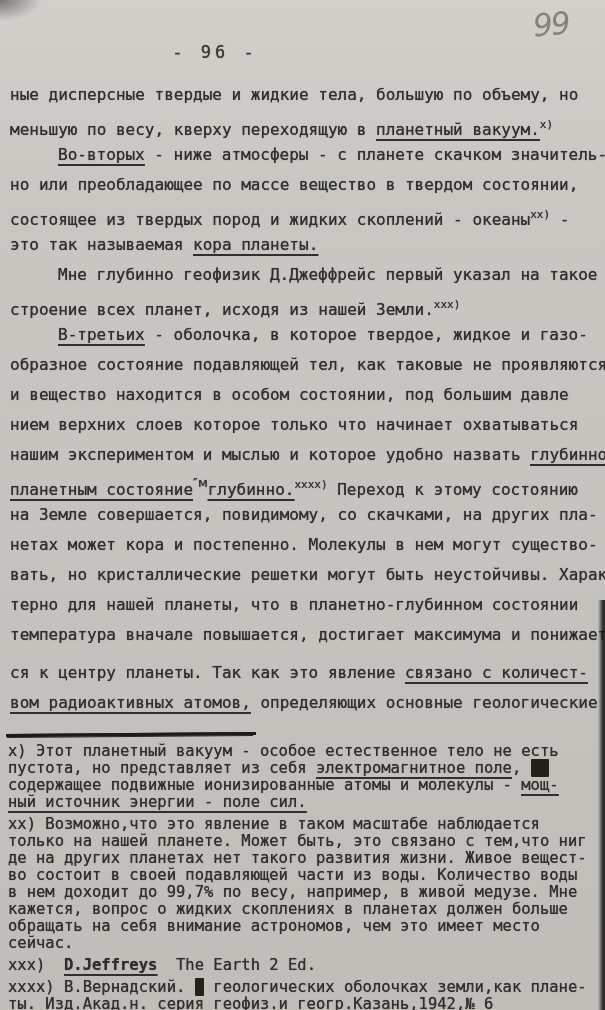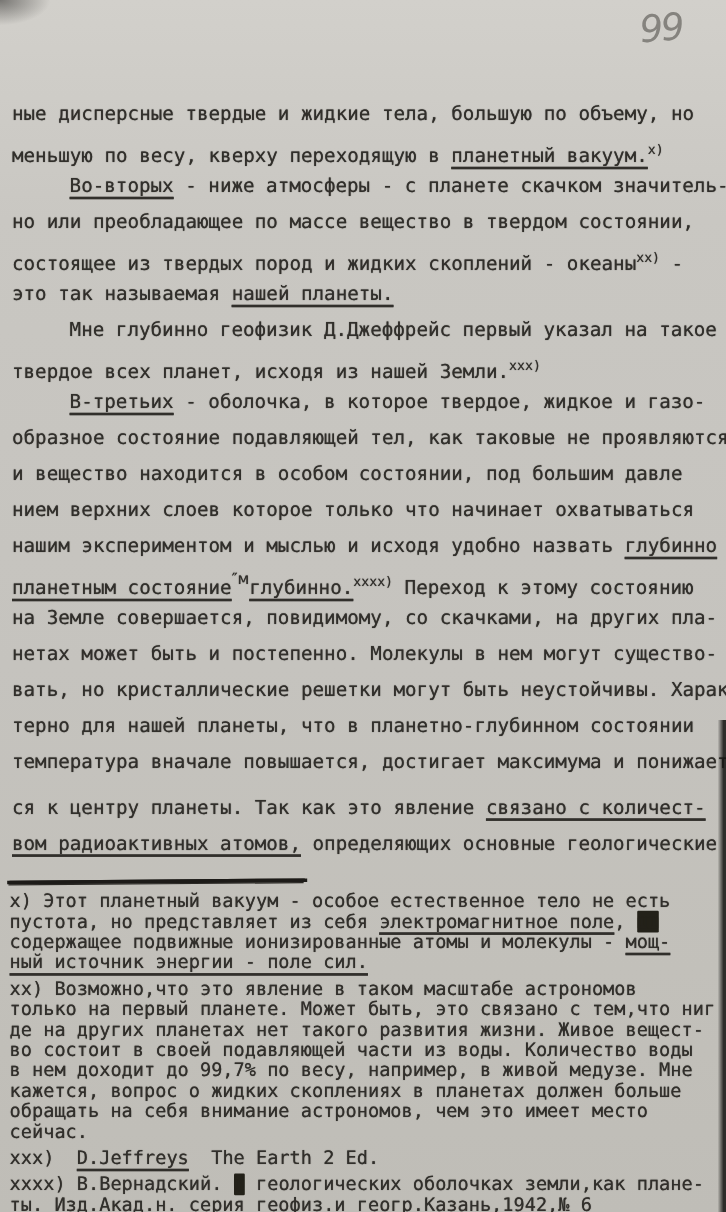--- a/index.html
+++ b/index.html
@@ -34,72 +34,73 @@
   .b-line{
     height:30px;line-height:30px;font-size:16px;white-space:pre;
     text-shadow:0 0 .8px rgba(40,38,34,.85);
   }
   .b-line.indent{padding-left:48px;}
   .b-line.gap{margin-top:8px;}
   .u{text-decoration:underline;text-underline-offset:4px;text-decoration-thickness:1.5px;text-align:center;}
   .sup{font-size:11px;vertical-align:7px;letter-spacing:0;}
   .ins{display:inline-block;transform:translateY(-8px);font-size:13px;font-family:"DejaVu Sans",sans-serif;}
   .blot{background:#232119;color:#232119;border-radius:1px;text-decoration-color:#232119;}
-  .b{font-weight:normal;}
+  .b{font-weight:bold;}
   .sep{
     position:absolute;top:733px;left:6px;width:248px;height:3px;
     background:#1d1b18;transform:rotate(-.45deg);
     box-shadow:0 2px 0 -1px #2a2824, 2px 0 0 #1d1b18;
   }
   .footnotes{position:absolute;top:743px;left:8px;width:600px;}
   .fn-block{margin-bottom:5px;}
   .fn-line{
     line-height:17px;font-size:15.5px;white-space:pre;
     text-shadow:0 0 .7px rgba(40,38,34,.85);
   }
 </style>
 </head>
 <body>
 
 <div class="page">
   <div class="hand">99</div>
+  <div class="pageno">- 96 -</div>
   <div class="body-text">
       <div class="b-line"><span>ные дисперсные твердые и жидкие тела, большую по объему, но</span></div>
       <div class="b-line"><span>меньшую по весу, кверху переходящую в </span><span class="u">планетный вакуум.</span><span class="sup">х)</span></div>
       <div class="b-line indent"><span class="u">Во-вторых</span><span> - ниже атмосферы - с планете скачком значитель-</span></div>
       <div class="b-line"><span>но или преобладающее по массе вещество в твердом состоянии,</span></div>
       <div class="b-line"><span>состоящее из твердых пород и жидких скоплений - океаны</span><span class="sup">хх)</span><span> -</span></div>
-      <div class="b-line"><span>это так называемая </span><span class="u">нашей планеты.</span></div>
+      <div class="b-line"><span>это так называемая </span><span class="u">кора планеты.</span></div>
       <div class="b-line indent"><span>Мне глубинно геофизик Д.Джеффрейс первый указал на такое</span></div>
-      <div class="b-line"><span>твердое всех планет, исходя из нашей Земли.</span><span class="sup">ххх)</span></div>
+      <div class="b-line"><span>строение всех планет, исходя из нашей Земли.</span><span class="sup">ххх)</span></div>
       <div class="b-line indent"><span class="u">В-третьих</span><span> - оболочка, в которое твердое, жидкое и газо-</span></div>
       <div class="b-line"><span>образное состояние подавляющей тел, как таковые не проявляются</span></div>
       <div class="b-line"><span>и вещество находится в особом состоянии, под большим давле</span></div>
       <div class="b-line"><span>нием верхних слоев которое только что начинает охватываться</span></div>
-      <div class="b-line"><span>нашим экспериментом и мыслью и исходя удобно назвать </span><span class="u">глубинно</span></div>
+      <div class="b-line"><span>нашим экспериментом и мыслью и которое удобно назвать </span><span class="u">глубинно</span></div>
       <div class="b-line"><span class="u">планетным состояние</span><span class="ins">″м</span><span class="u">глубинно.</span><span class="sup">хххх)</span><span> Переход к этому состоянию</span></div>
       <div class="b-line"><span>на Земле совершается, повидимому, со скачками, на других пла-</span></div>
-      <div class="b-line"><span>нетах может быть и постепенно. Молекулы в нем могут существо-</span></div>
+      <div class="b-line"><span>нетах может кора и постепенно. Молекулы в нем могут существо-</span></div>
       <div class="b-line"><span>вать, но кристаллические решетки могут быть неустойчивы. Харак</span></div>
       <div class="b-line"><span>терно для нашей планеты, что в планетно-глубинном состоянии</span></div>
       <div class="b-line"><span>температура вначале повышается, достигает максимума и понижает</span></div>
       <div class="b-line gap"><span>ся к центру планеты. Так как это явление </span><span class="u">связано с количест-</span></div>
       <div class="b-line"><span class="u">вом радиоактивных атомов,</span><span> определяющих основные геологические</span></div>
     </div>
   <div class="sep"></div>
   <div class="footnotes">
       <div class="fn-block">
         <div class="fn-line"><span>х) Этот планетный вакуум - особое естественное тело не есть</span></div>
         <div class="fn-line"><span>пустота, но представляет из себя </span><span class="u">электромагнитное поле</span><span>, </span><span class="blot">шш</span></div>
         <div class="fn-line"><span>содержащее подвижные ионизированные атомы и молекулы - </span><span class="u">мощ-</span></div>
         <div class="fn-line"><span class="u">ный источник энергии - поле сил.</span></div>
       </div>
       <div class="fn-block">
-        <div class="fn-line"><span>хх) Возможно,что это явление в таком масштабе астрономов</span></div>
-        <div class="fn-line"><span>только на первый планете. Может быть, это связано с тем,что ниг</span></div>
+        <div class="fn-line"><span>хх) Возможно,что это явление в таком масштабе наблюдается</span></div>
+        <div class="fn-line"><span>только на нашей планете. Может быть, это связано с тем,что ниг</span></div>
         <div class="fn-line"><span>де на других планетах нет такого развития жизни. Живое вещест-</span></div>
         <div class="fn-line"><span>во состоит в своей подавляющей части из воды. Количество воды</span></div>
         <div class="fn-line"><span>в нем доходит до 99,7% по весу, например, в живой медузе. Мне</span></div>
         <div class="fn-line"><span>кажется, вопрос о жидких скоплениях в планетах должен больше</span></div>
         <div class="fn-line"><span>обращать на себя внимание астрономов, чем это имеет место</span></div>
         <div class="fn-line"><span>сейчас.</span></div>
       </div>
       <div class="fn-block">
         <div class="fn-line"><span>ххх)  </span><span class="u b">D.Jeffreys</span><span>  The Earth 2 Ed.</span></div>
       </div>

